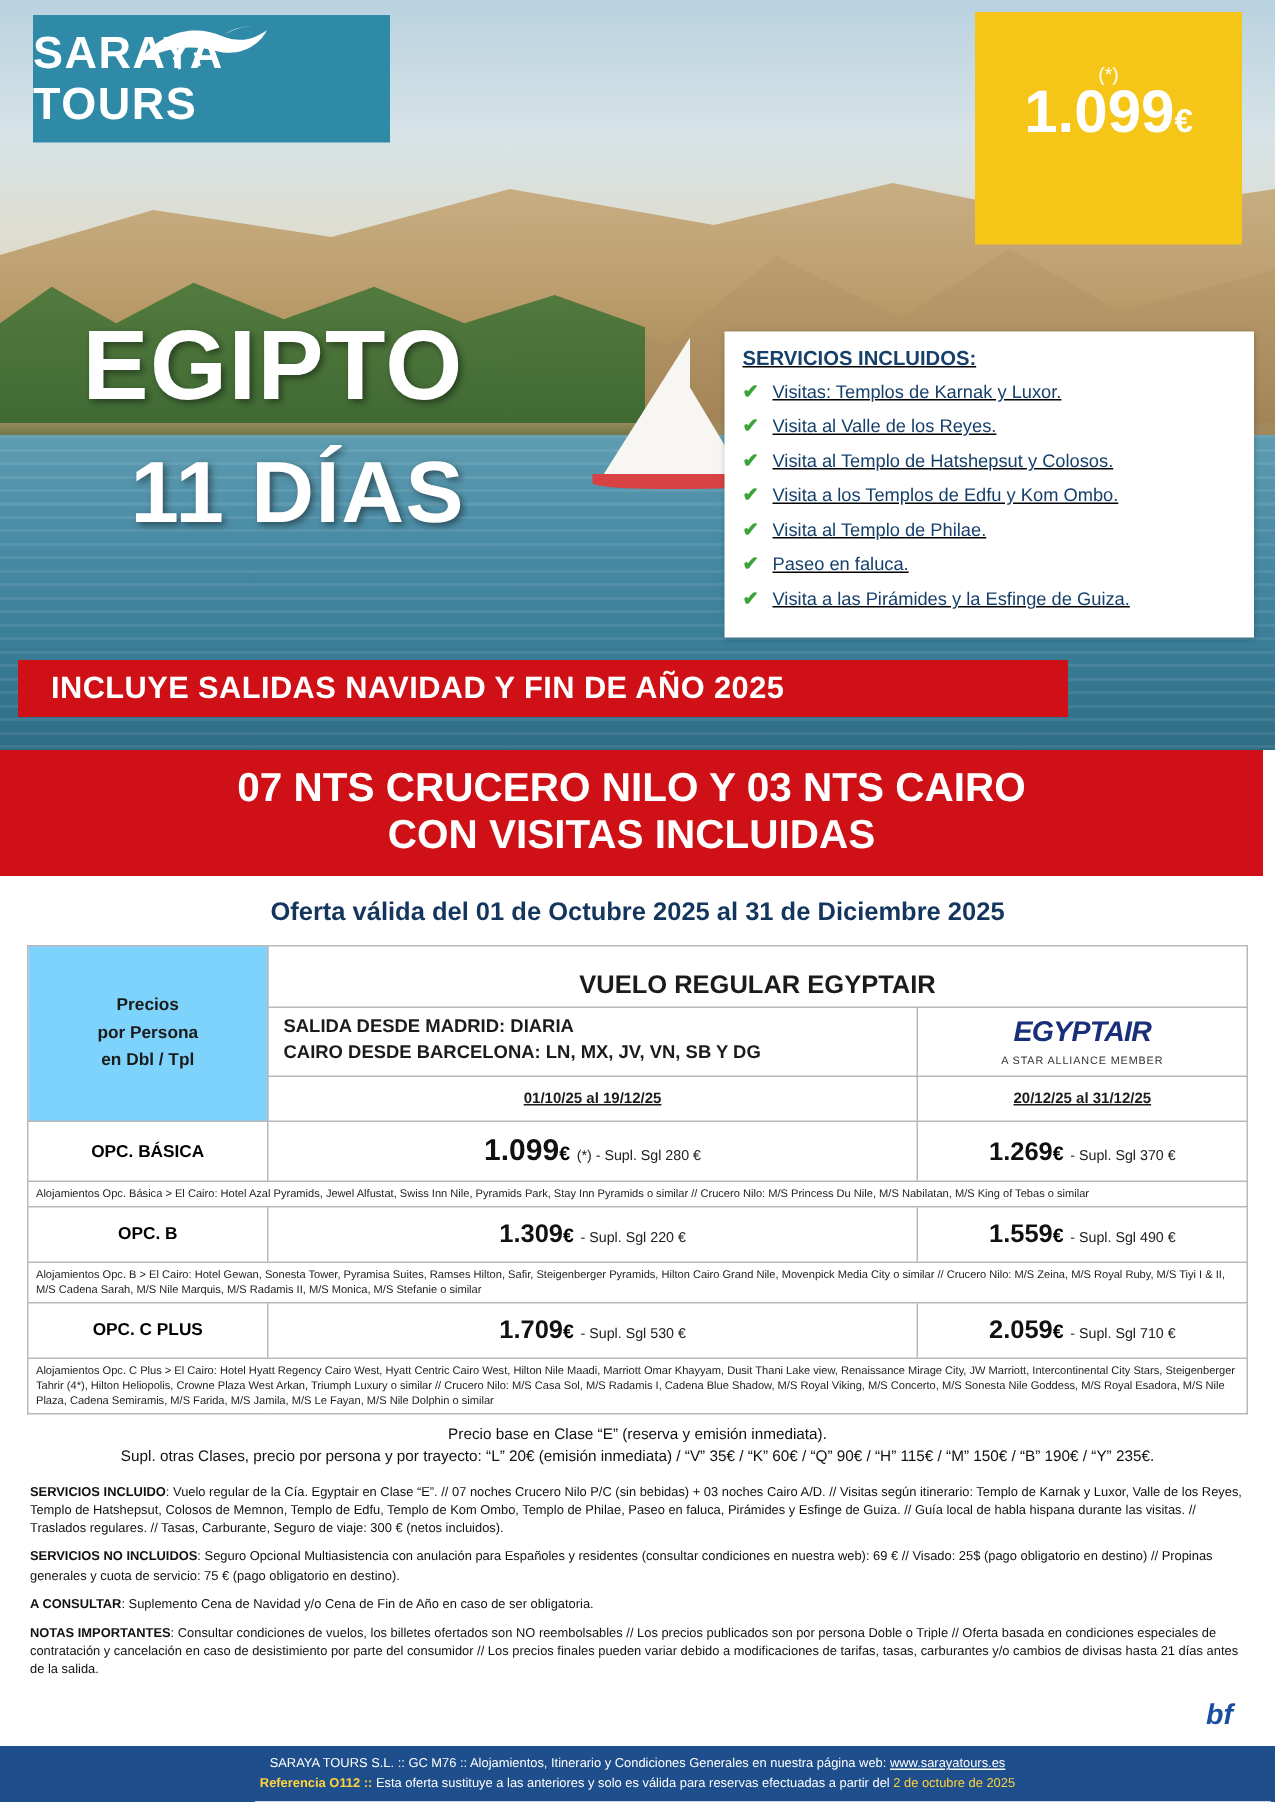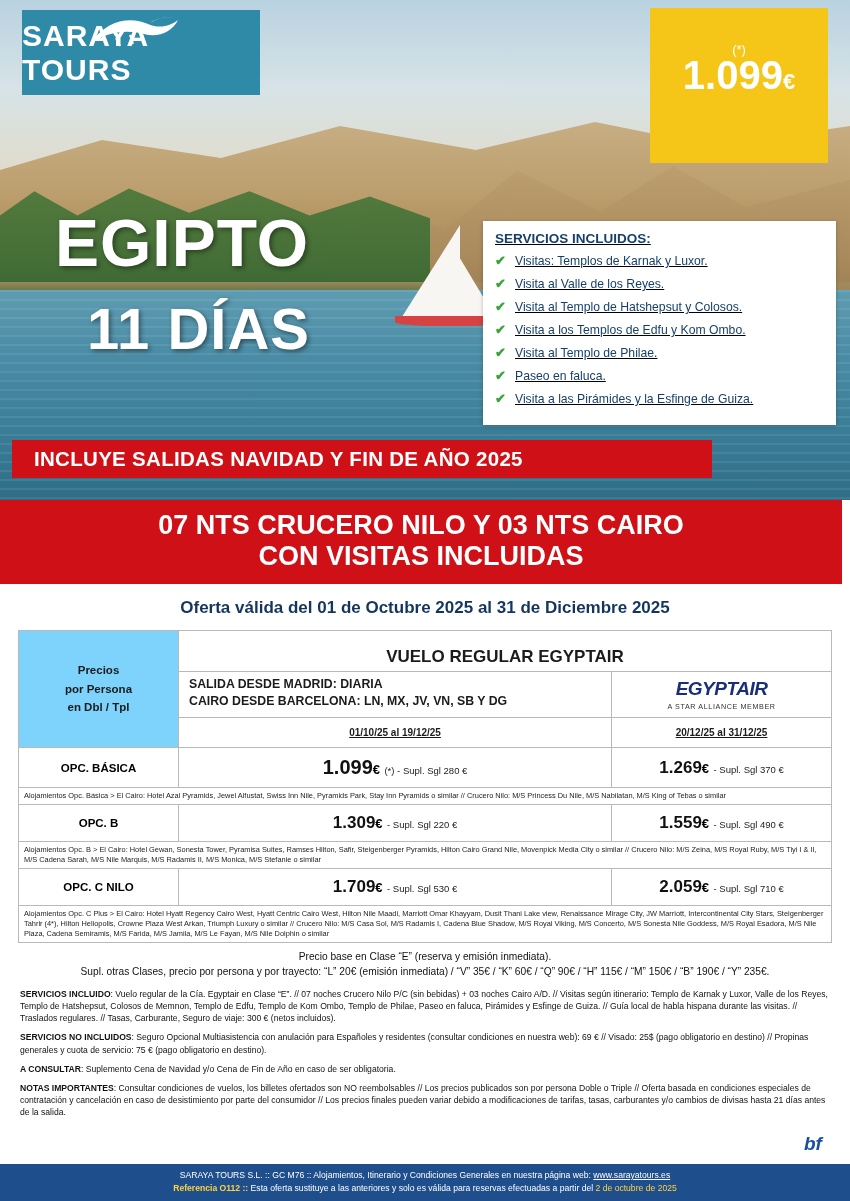--- a/index.html
+++ b/index.html
@@ -295,21 +295,21 @@
     <td class="price-cell">
       <span class="price-mid">1.559</span><span class="price-cur">€</span>
       <span class="price-sup">- Supl. Sgl 490 €</span>
     </td>
   </tr>
   <tr class="notes-row">
     <td colspan="3">Alojamientos Opc. B &gt; El Cairo: Hotel Gewan, Sonesta Tower, Pyramisa Suites, Ramses Hilton, Safir, Steigenberger Pyramids, Hilton Cairo Grand Nile, Movenpick Media City o similar // Crucero Nilo: M/S Zeina, M/S Royal Ruby, M/S Tiyi I &amp; II, M/S Cadena Sarah, M/S Nile Marquis, M/S Radamis II, M/S Monica, M/S Stefanie o similar</td>
   </tr>
 
   <tr>
-    <td class="opc-cell">OPC. C NILO</td>
+    <td class="opc-cell">OPC. C PLUS</td>
     <td class="price-cell">
       <span class="price-mid">1.709</span><span class="price-cur">€</span>
       <span class="price-sup">- Supl. Sgl 530 €</span>
     </td>
     <td class="price-cell">
       <span class="price-mid">2.059</span><span class="price-cur">€</span>
       <span class="price-sup">- Supl. Sgl 710 €</span>
     </td>
   </tr>
   <tr class="notes-row">

